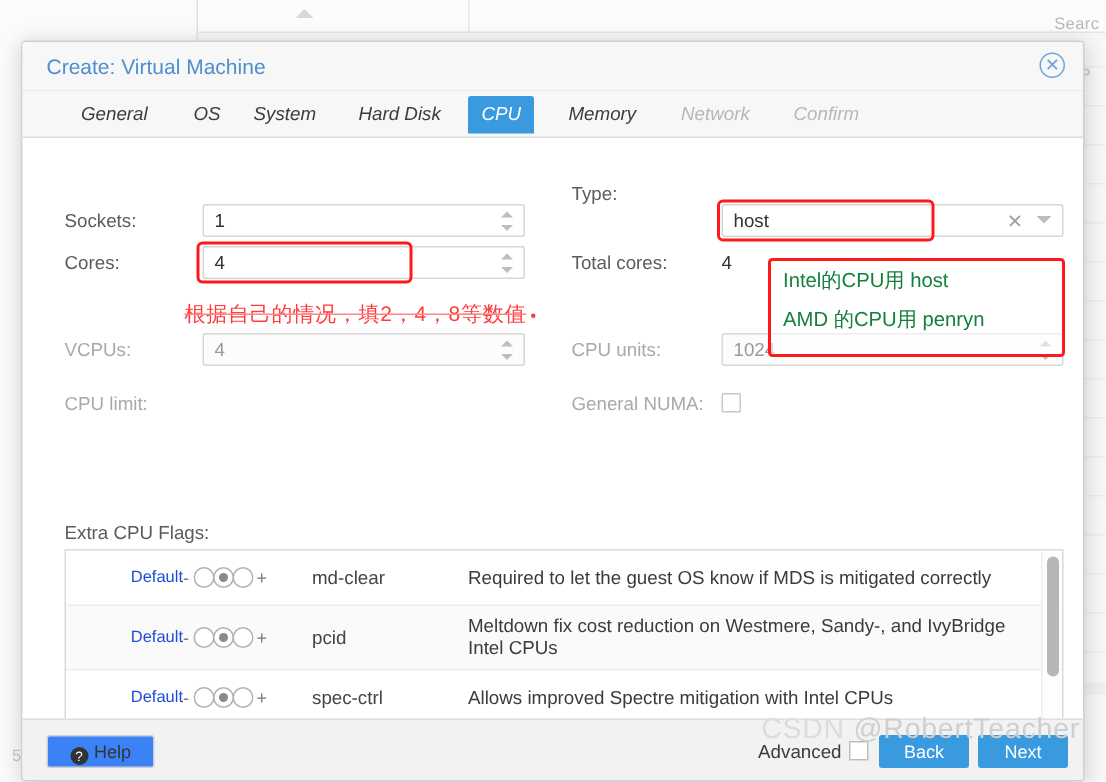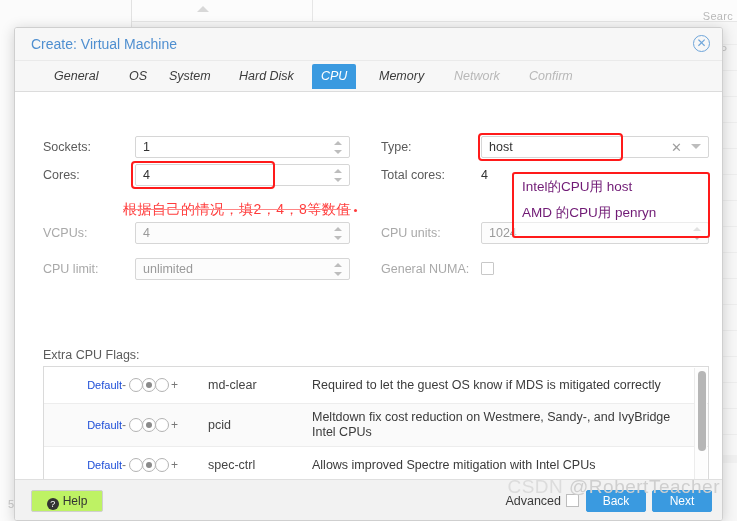--- a/index.html
+++ b/index.html
@@ -157,21 +157,21 @@
   }
 
   
   .red-box {
     position: absolute; border: 2.5px solid #ff1a1a; border-radius: 4px;
     pointer-events: none;
   }
   .red-note {
     position: absolute; border: 2.5px solid #ff1a1a; border-radius: 3px;
     background: rgba(255,255,255,0.55);
-    color: #701a75; font-size: 13.5px;
+    color: #15803d; font-size: 13.5px;
   }
   .red-note div { padding: 2px 8px; line-height: 22px; white-space: nowrap; }
   .red-strike {
     position: absolute; color: #ff3b3b; font-size: 14px; white-space: nowrap;
     text-decoration: line-through; text-decoration-color: #ff8585;
     letter-spacing: .5px;
   }
   .red-dot {
     position: absolute; width: 3px; height: 3px; border-radius: 50%;
     background: #ff3b3b;
@@ -219,21 +219,21 @@
   .dlg-foot {
     position: absolute; left: 0; right: 0; bottom: 0; height: 41px;
     background: #f2f2f2; border-top: 1px solid #dfdfdf;
   }
   .btn {
     position: absolute; height: 22px; line-height: 20px;
     font-size: 12px; border-radius: 2px; cursor: pointer; text-align: center;
   }
   .btn-help {
     left: 16px; top: 10px; width: 72px;
-    background: #bef264; border: 1px solid #cfcfcf; color: #333;
+    background: #3b82f6; border: 1px solid #cfcfcf; color: #333;
   }
   .btn-help .q {
     display: inline-block; width: 12px; height: 12px; border-radius: 50%;
     background: #333; color: #fff; font-size: 9px; line-height: 12px;
     vertical-align: -2px; margin-right: 4px;
   }
   .btn-blue {
     background: #3a9ae0; border: 1px solid #3a9ae0; color: #fff; width: 60px; top: 10px;
   }
   .adv-wrap {
@@ -327,26 +327,22 @@
       <span class="lbl muted">VCPUs:</span>
     </div>
     <div class="fld" style="left:120px; top:129px; width:215px; background:#fcfcfc">
       <span class="val dim">4</span>
       <span class="spin"></span>
     </div>
 
     <div class="form-row" style="left:28px; top:165px; width:100px">
       <span class="lbl muted">CPU limit:</span>
     </div>
-    <div class="fld" style="left:120px; top:165px; width:215px; background:#fcfcfc">
-      <span class="val dim">unlimited</span>
-      <span class="spin"></span>
-    </div>
-
-    <div class="form-row" style="left:366px; top:43px; width:110px">
+
+    <div class="form-row" style="left:366px; top:25px; width:110px">
       <span class="lbl">Type:</span>
     </div>
     <div class="fld" style="left:466px; top:43px; width:228px">
       <span class="val">host</span>
       <span class="clear-x">✕</span>
       <span class="caret-dn"></span>
     </div>
     <div class="red-box" style="left:463px; top:40px; width:145px; height:28px"></div>
 
     <div class="form-row" style="left:366px; top:71px; width:110px">

